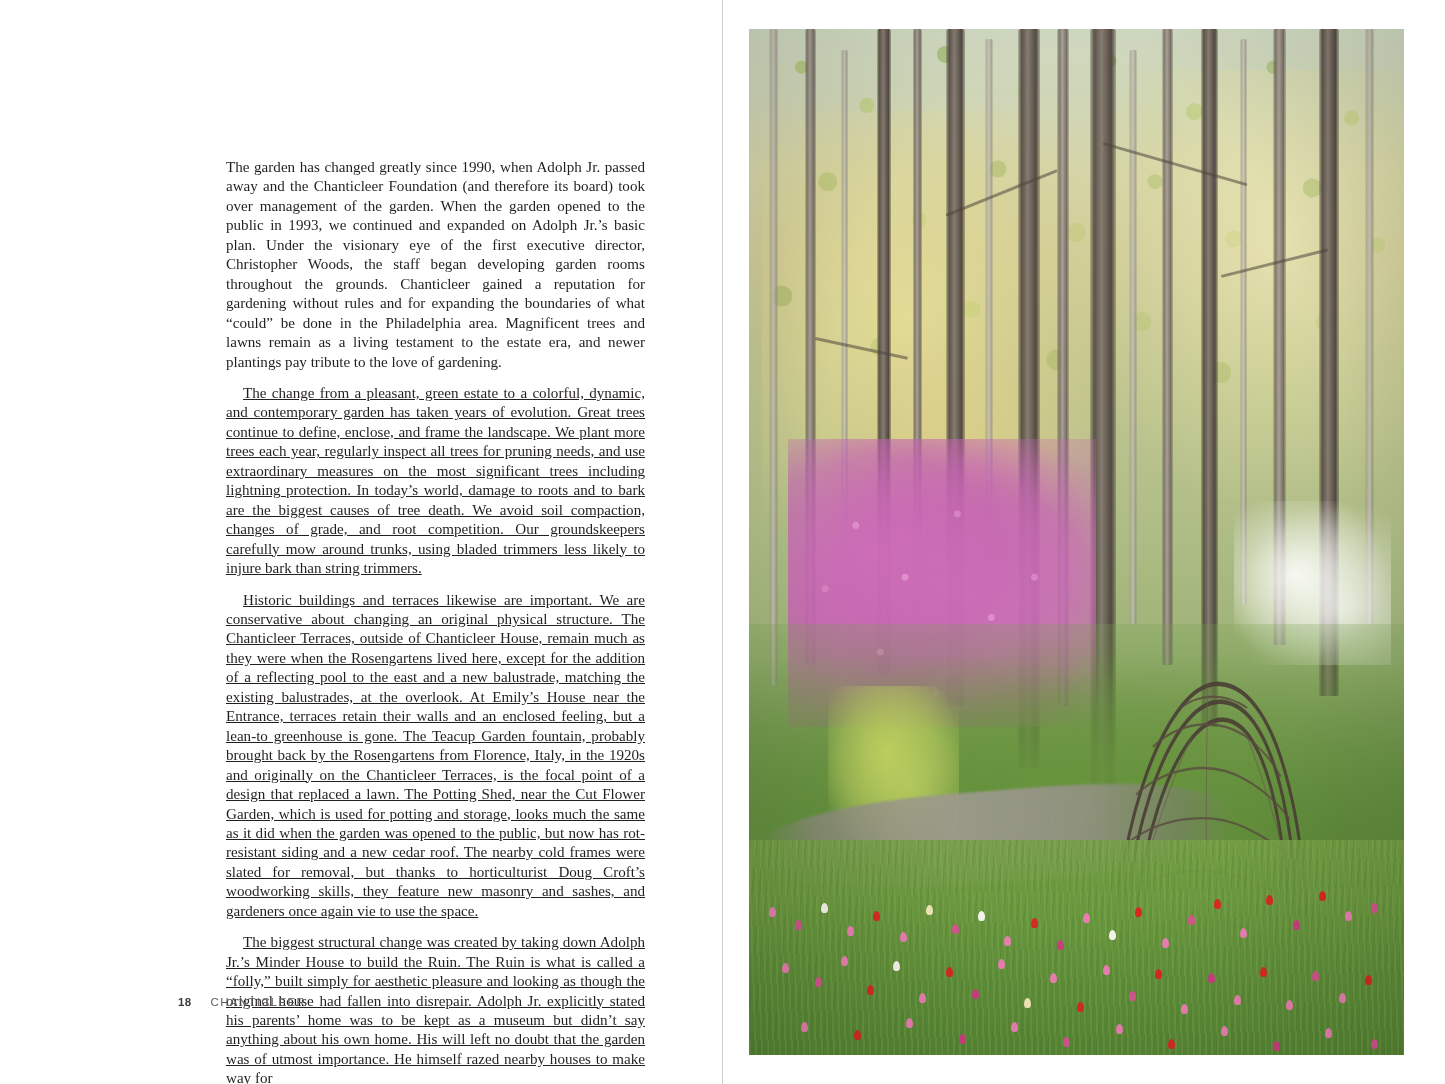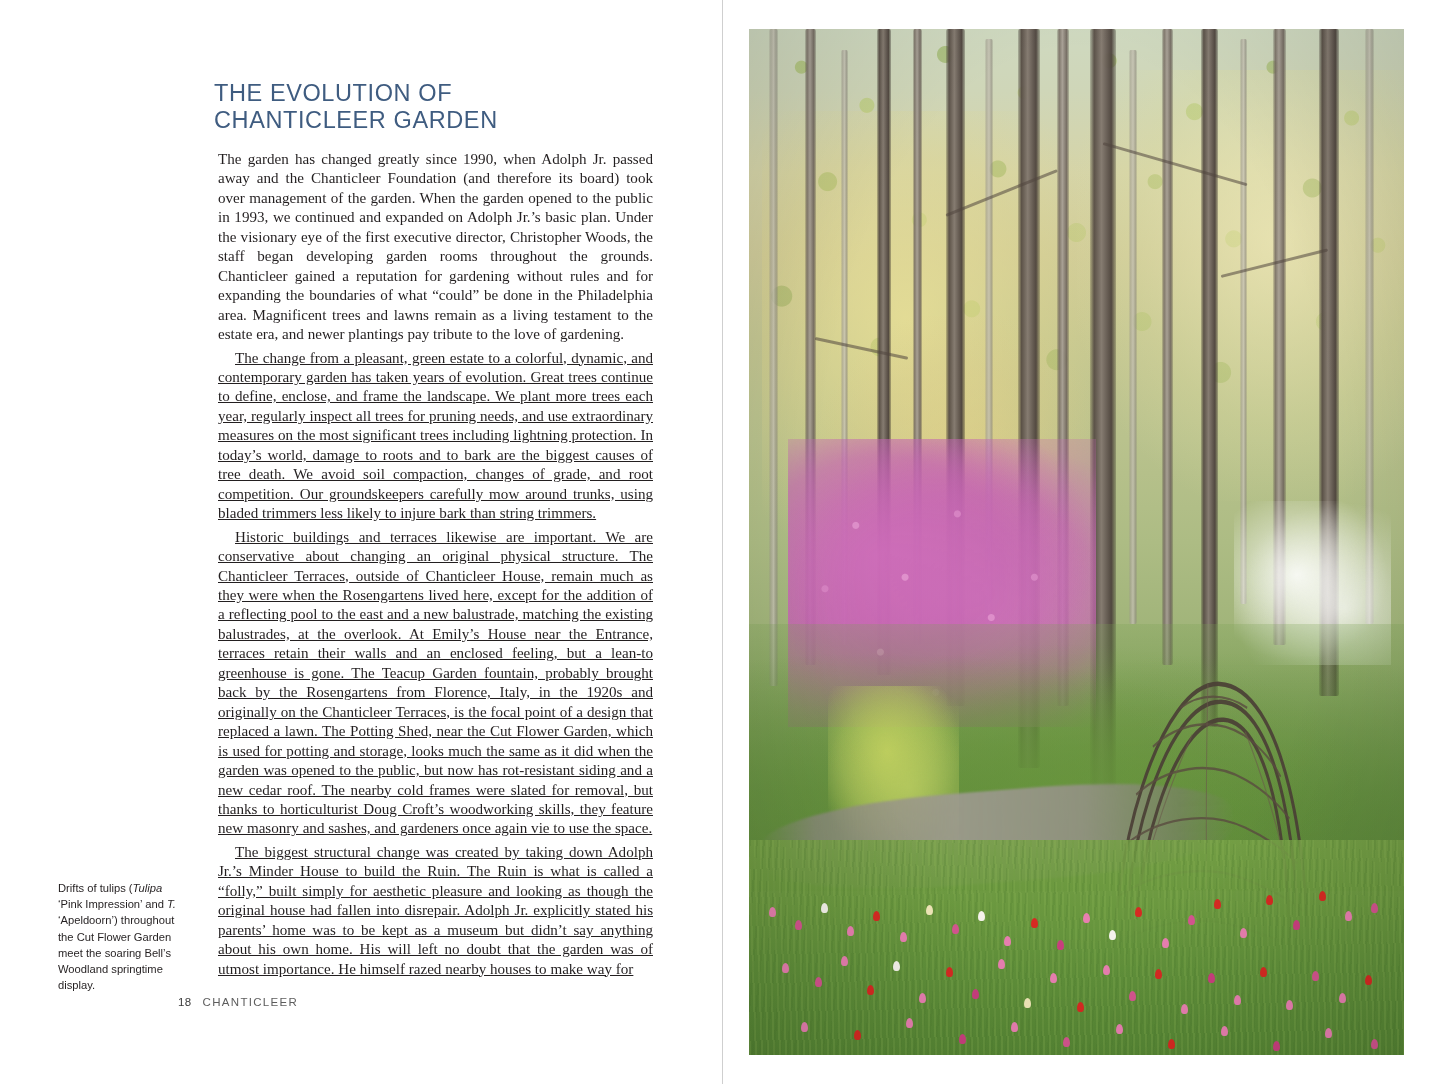--- a/index.html
+++ b/index.html
@@ -66,21 +66,21 @@
     width: 443px;
     font-family: "Liberation Serif", serif;
     font-size: 15.1px;
     line-height: 19.45px;
     text-align: justify;
     color: #231f20;
     -webkit-hyphens: none;
     hyphens: none;
   }
   .bodycol p {
-    margin: 4px;
+    margin: 12px;
     text-indent: 0;
   }
   .bodycol p + p {
     text-indent: 17px;
     text-decoration: underline;
   }
 
   .caption {
     position: absolute;
     left: 58px;
@@ -96,23 +96,23 @@
   .folio {
     position: absolute;
     left: 178px;
     top: 996px;
     font-family: "Liberation Sans", sans-serif;
     font-size: 11.5px;
     letter-spacing: 0.4px;
     color: #5d5d5d;
   }
   .folio .num {
-    font-weight: normal;
+    font-weight: bold;
     color: #3b3b3b;
-    margin-right: 11px;
+    margin-right: 19px;
   }
   .folio .sec {
     letter-spacing: 1.3px;
   }
 
   
   .photo-frame {
     position: absolute;
     left: 27px;
     top: 29px;
@@ -362,35 +362,28 @@
     pointer-events: none;
   }
 </style>
 </head>
 <body>
 
 <div class="spread">
 
   <div class="page-left">
 
-    <div class="headline">
-      <span>THE EVOLUTION OF</span>
-      <span class="line2">CHANTICLEER GARDEN</span>
-    </div>
 
     <div class="bodycol">
       <p>The garden has changed greatly since 1990, when Adolph Jr. passed away and the Chanticleer Foundation (and therefore its board) took over management of the garden. When the garden opened to the public in 1993, we continued and expanded on Adolph Jr.’s basic plan. Under the visionary eye of the first executive director, Christopher Woods, the staff began developing garden rooms throughout the grounds. Chanticleer gained a reputation for gardening without rules and for expanding the boundaries of what “could” be done in the Philadelphia area. Magnificent trees and lawns remain as a living testament to the estate era, and newer plantings pay tribute to the love of gardening.</p>
       <p>The change from a pleasant, green estate to a colorful, dynamic, and contemporary garden has taken years of evolution. Great trees continue to define, enclose, and frame the landscape. We plant more trees each year, regularly inspect all trees for pruning needs, and use extraordinary measures on the most significant trees including lightning protection. In today’s world, damage to roots and to bark are the biggest causes of tree death. We avoid soil compaction, changes of grade, and root competition. Our groundskeepers carefully mow around trunks, using bladed trimmers less likely to injure bark than string trimmers.</p>
       <p>Historic buildings and terraces likewise are important. We are conservative about changing an original physical structure. The Chanticleer Terraces, outside of Chanticleer House, remain much as they were when the Rosengartens lived here, except for the addition of a reflecting pool to the east and a new balustrade, matching the existing balustrades, at the overlook. At Emily’s House near the Entrance, terraces retain their walls and an enclosed feeling, but a lean-to greenhouse is gone. The Teacup Garden fountain, probably brought back by the Rosengartens from Florence, Italy, in the 1920s and originally on the Chanticleer Terraces, is the focal point of a design that replaced a lawn. The Potting Shed, near the Cut Flower Garden, which is used for potting and storage, looks much the same as it did when the garden was opened to the public, but now has rot-resistant siding and a new cedar roof. The nearby cold frames were slated for removal, but thanks to horticulturist Doug Croft’s woodworking skills, they feature new masonry and sashes, and gardeners once again vie to use the space.</p>
       <p>The biggest structural change was created by taking down Adolph Jr.’s Minder House to build the Ruin. The Ruin is what is called a “folly,” built simply for aesthetic pleasure and looking as though the original house had fallen into disrepair. Adolph Jr. explicitly stated his parents’ home was to be kept as a museum but didn’t say anything about his own home. His will left no doubt that the garden was of utmost importance. He himself razed nearby houses to make way for</p>
     </div>
 
-    <div class="caption">
-      <span>Drifts of tulips (</span><i>Tulipa</i><span> ‘Pink Impression’ and </span><i>T.</i><span> ‘Apeldoorn’) throughout the Cut Flower Garden meet the soaring Bell’s Woodland springtime display.</span>
-    </div>
 
     <div class="folio">
       <span class="num">18</span><span class="sec">CHANTICLEER</span>
     </div>
   </div>
 
   <div class="gutter"></div>
 
   <div class="page-right">
     <div class="photo-frame">

